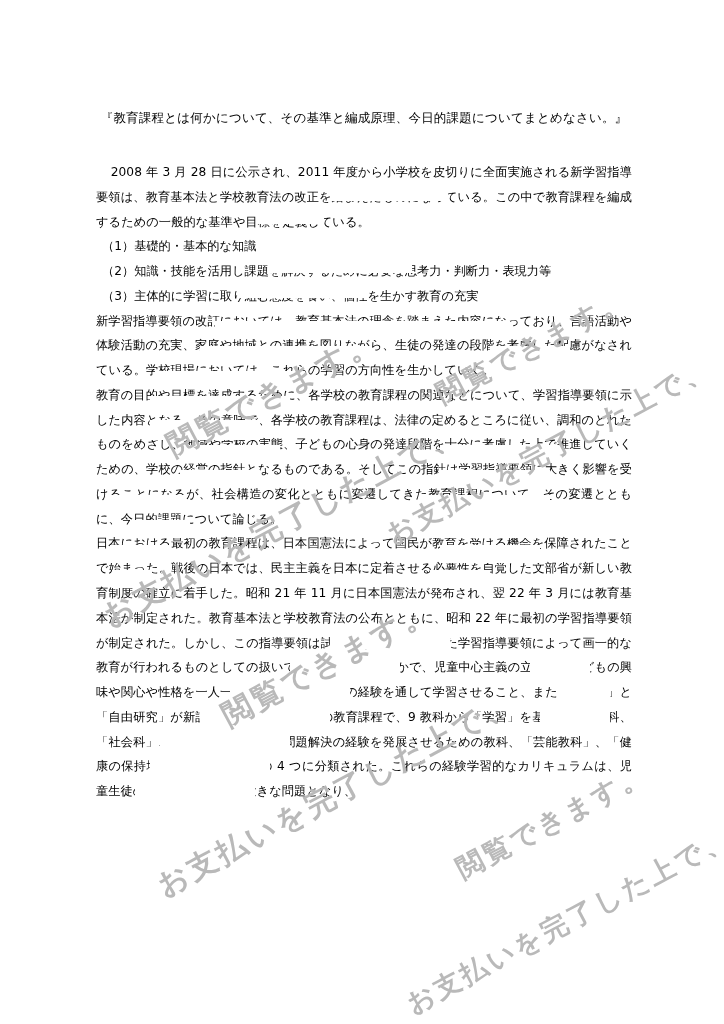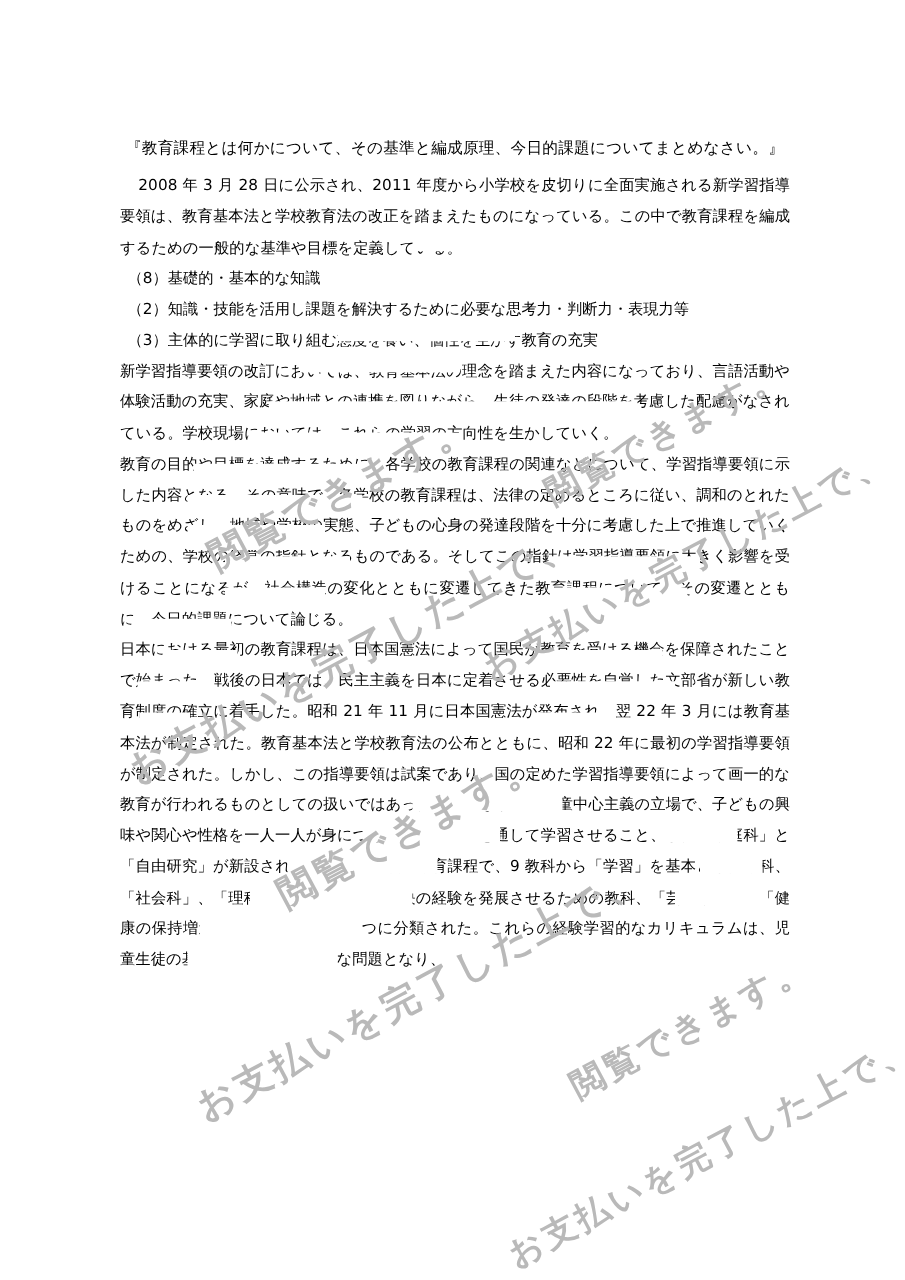--- a/index.html
+++ b/index.html
@@ -21,21 +21,21 @@
     position: absolute;
     left: 96px;
     top: 108px;
     width: 536px;
   }
   .doc-title {
     text-align: center;
     font-size: 12.5px;
     line-height: 1.6;
     color: #000;
-    margin-bottom: 8px;
+    margin-bottom: 32px;
     letter-spacing: 0.2px;
   }
   .para {
     font-size: 12.2px;
     line-height: 2.03;
     color: #000;
     text-align: justify;
     letter-spacing: 0.1px;
   }
   .para.indent {
@@ -83,21 +83,21 @@
 </head>
 <body>
 
 <div class="page">
 
   <div class="doc-body">
 
     <div class="doc-title">『教育課程とは何かについて、その基準と編成原理、今日的課題についてまとめなさい。』</div>
 
     <div class="para indent">2008 年 3 月 28 日に公示され、2011 年度から小学校を皮切りに全面実施される新学習指導要領は、教育基本法と学校教育法の改正を踏まえたものになっている。この中で教育課程を編成するための一般的な基準や目標を定義している。</div>
-    <div class="list-line">（8）基礎的・基本的な知識</div>
+    <div class="list-line">（1）基礎的・基本的な知識</div>
     <div class="list-line">（2）知識・技能を活用し課題を解決するために必要な思考力・判断力・表現力等</div>
     <div class="list-line">（3）主体的に学習に取り組む態度を養い、個性を生かす教育の充実</div>
     <div class="para">新学習指導要領の改訂においては、教育基本法の理念を踏まえた内容になっており、言語活動や体験活動の充実、家庭や地域との連携を図りながら、生徒の発達の段階を考慮した配慮がなされている。学校現場においては、これらの学習の方向性を生かしていく。</div>
     <div class="para">教育の目的や目標を達成するために、各学校の教育課程の関連などについて、学習指導要領に示した内容となる。その意味で、各学校の教育課程は、法律の定めるところに従い、調和のとれたものをめざし、地域や学校の実態、子どもの心身の発達段階を十分に考慮した上で推進していくための、学校の経営の指針となるものである。そしてこの指針は学習指導要領に大きく影響を受けることになるが、社会構造の変化とともに変遷してきた教育課程について、その変遷とともに、今日的課題について論じる。</div>
     <div class="para">日本における最初の教育課程は、日本国憲法によって国民が教育を受ける機会を保障されたことで始まった。戦後の日本では、民主主義を日本に定着させる必要性を自覚した文部省が新しい教育制度の確立に着手した。昭和 21 年 11 月に日本国憲法が発布され、翌 22 年 3 月には教育基本法が制定された。教育基本法と学校教育法の公布とともに、昭和 22 年に最初の学習指導要領が制定された。しかし、この指導要領は試案であり、国の定めた学習指導要領によって画一的な教育が行われるものとしての扱いではあった。このなかで、児童中心主義の立場で、子どもの興味や関心や性格を一人一人が身につけるための経験を通して学習させること、また「家庭科」と「自由研究」が新設されたこと、小学校の教育課程で、9 教科から「学習」を基本とした教科、「社会科」、「理科」についての問題解決の経験を発展させるための教科、「芸能教科」、「健康の保持増進を助ける教科」の 4 つに分類された。これらの経験学習的なカリキュラムは、児童生徒の基礎学力の低下が大きな問題となり、</div>
 
   </div>
 
   <div class="mask" style="left:330px;top:183px;width:118px;height:18px;"></div>
   <div class="mask" style="left:256px;top:206px;width:68px;height:18px;"></div>

